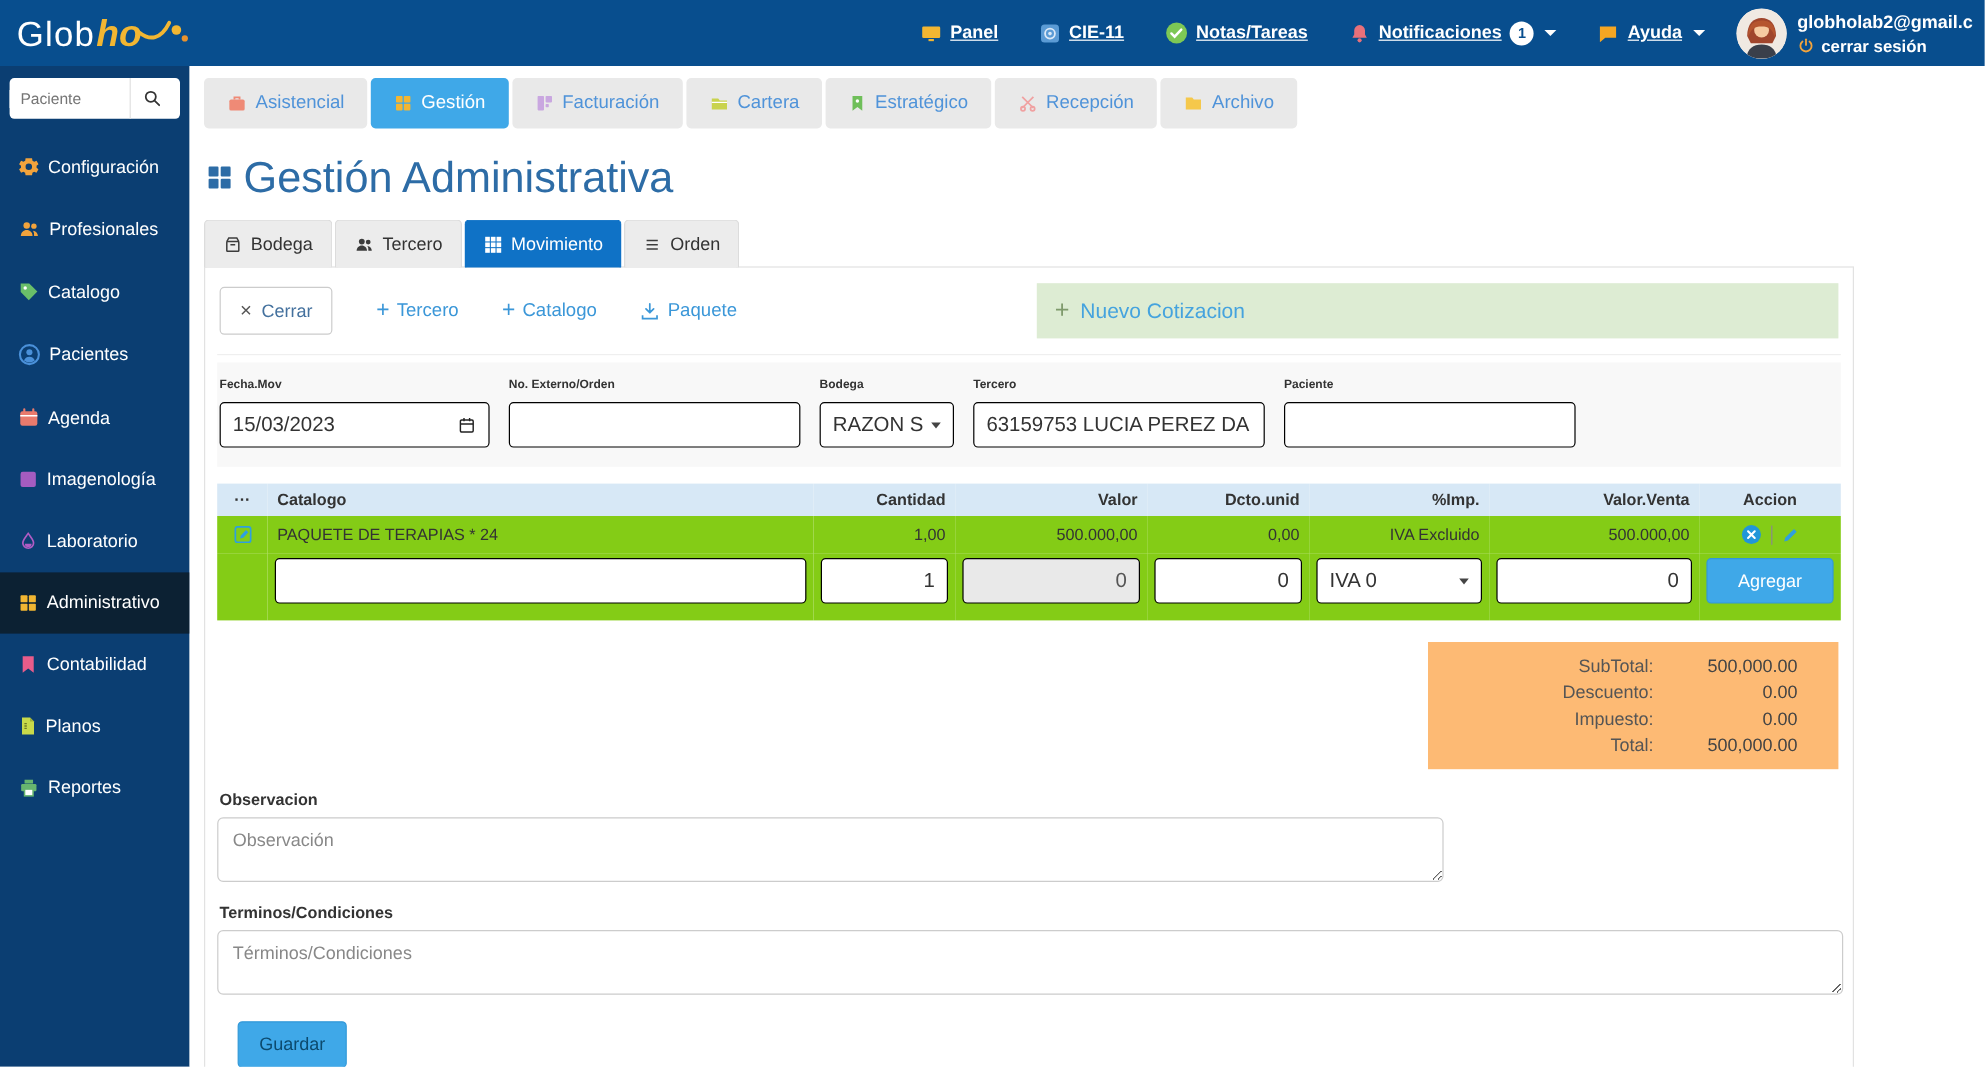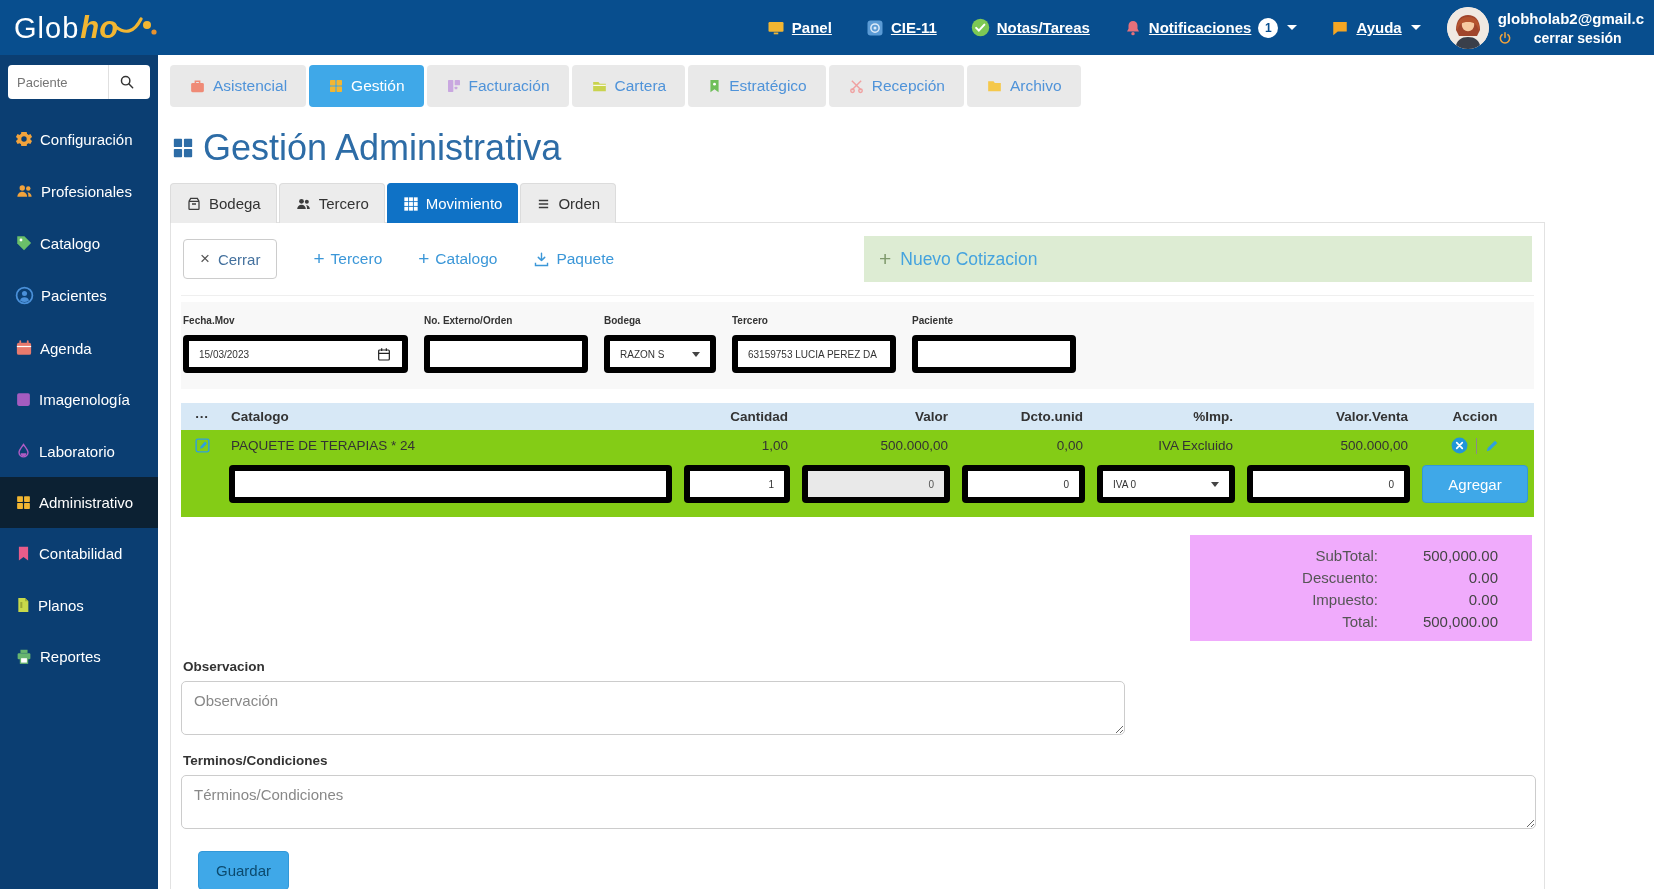--- a/index.html
+++ b/index.html
@@ -12,21 +12,21 @@
   .logo-ho { font-size:31px; font-weight:700; font-style:italic; color:#f2b632; margin-left:1px; }
   .logo-swoosh { margin-left:-4px; }
   .topnav { margin-left:auto; display:flex; align-items:center; gap:34px; font-size:15px; font-weight:700;text-decoration:underline; }
   .topnav-item { display:flex; align-items:center; gap:7px; cursor:pointer; white-space:nowrap; }
   .badge-1 { background:#fff; color:#084e8e; width:20px; height:20px; border-radius:50%; display:flex; align-items:center; justify-content:center; font-size:12px; font-weight:700; }
   .caret { width:0; height:0; border-left:5px solid transparent; border-right:5px solid transparent; border-top:5px solid #fff; margin-left:2px; }
   .userbox { display:flex; align-items:center; gap:9px; margin-left:26px; }
   .avatar { width:42px; height:42px; border-radius:50%; background:#f3ece4; overflow:hidden; flex:0 0 auto; }
   .usermeta { display:flex; flex-direction:column; gap:3px; }
   .useremail { font-size:15px; font-weight:700; }
-  .logout { display:flex; align-items:center; gap:22px; font-size:14px; font-weight:700; cursor:pointer; }
+  .logout { display:flex; align-items:center; gap:6px; font-size:14px; font-weight:700; cursor:pointer; }
 
   
   .shell { display:flex; height:834px; }
   .sidebar { width:158px; background:#0b3e72; color:#fff; flex:0 0 auto; }
   .search-wrap { margin:10px 8px 14px; background:#fff; border-radius:4px; display:flex; align-items:center; height:34px; }
   .search-wrap input { border:0; outline:0; width:100px; padding:0 9px; font-size:13px; color:#444; font-family:inherit; }
   .search-btn { width:36px; height:100%; border:0; background:transparent; border-left:1px solid #e0e0e0; display:flex; align-items:center; justify-content:center; cursor:pointer; }
   .side-item { display:flex; align-items:center; gap:7px; padding:17px 10px 17px 15px; font-size:15px; font-weight:500; cursor:pointer; }
   .side-item.active { background:#0c2133; }
 
@@ -52,51 +52,51 @@
   .btn-cerrar .x { color:#555; font-size:17px; }
   .tool-link { display:flex; align-items:center; gap:6px; color:#3b97d8; font-size:15.5px; margin-left:36px; cursor:pointer; }
   .tool-link .plus { font-size:19px; font-weight:400; }
   .banner { margin-left:auto; width:668px; background:#ddecd3; padding:11px 15px; display:flex; align-items:center; gap:9px; cursor:pointer; }
   .banner .plus { color:#7f9a6c; font-size:21px; }
   .banner .lbl { color:#45a3de; font-size:17.5px; }
 
   
   .fields { background:#f8f8f8; padding:13px 2px 16px; display:flex; gap:16px; margin-top:6px; }
   .field label { display:block; font-size:10px; font-weight:700; color:#333; margin-bottom:9px; }
-  .ctrl { height:38px; border:6px solid #000000; border-radius:4px; background:#fff; font-size:10px; color:#333; }
+  .ctrl { height:38px; border:1px solid #000000; border-radius:4px; background:#fff; font-size:17px; color:#333; }
   input.ctrl { padding:0 10px; font-family:inherit; outline:none; width:100%; }
   .ctrl-flex { display:flex; align-items:center; justify-content:space-between; padding:0 10px; cursor:pointer; }
   .sel-caret { width:0; height:0; border-left:4.5px solid transparent; border-right:4.5px solid transparent; border-top:5.5px solid #444; }
   .w-fecha{width:225px}.w-ext{width:85px}.w-bod{width:112px}.w-ter{width:226px}.w-pac{width:228px}
 
   
   table.items { width:100%; border-collapse:collapse; margin-top:14px; font-size:13.5px; }
   table.items thead tr { background:#d7e8f6; }
   table.items th { font-weight:700; color:#333; padding:6px 8px; }
   table.items td { padding:6px 8px; color:#333; }
   tr.data-row, tr.entry-row { background:#84cc16; }
   tr.entry-row td { padding:4px 6px 14px; }
   .ta-l{text-align:left}.ta-r{text-align:right}.ta-c{text-align:center}
   .num-in { text-align:right; }
   .in-disabled { background:#e9e9e9; color:#555; }
   .action-cell { display:flex; align-items:center; justify-content:center; gap:7px; }
   .vsep { width:1px; height:16px; background:#8a8a8a; }
   .btn-agregar { width:100%; height:38px; background:#3fa8e8; color:#fff; border:1px solid #3298d8; border-radius:4px; font-size:15px; cursor:pointer; font-family:inherit; }
 
   
-  .totals { width:342px; margin:18px 2px 0 auto; background:#f0abfc; padding:9px 0; font-size:15px; }
+  .totals { width:342px; margin:18px 2px 0 auto; background:#fdba74; padding:9px 0; font-size:15px; }
   .totals .trow { display:flex; padding:2.5px 0; }
   .totals .tlab { width:188px; text-align:right; color:#555; }
   .totals .tval { flex:1; text-align:right; padding-right:34px; color:#444; }
 
   
   .note-label { font-size:13.5px; font-weight:700; color:#333; margin:18px 0 7px 2px; }
   textarea.note { display:block; border:1px solid #ccc; border-radius:5px; height:54px; padding:10px 12px; font-size:15px; color:#444; font-family:inherit; resize:vertical; outline:none; }
   textarea.note::placeholder { color:#888; }
-  .w-obs{width:944px}.w-term{width:1355px}
+  .w-obs{width:1022px}.w-term{width:1355px}
 
   .btn-guardar { margin:22px 0 0 17px; background:#3fa8e8; color:#0c4a6e; border:1px solid #3298d8; border-radius:4px; padding:10px 17px; font-size:15px; cursor:pointer; font-family:inherit; }
   .red-underline { width:80px; height:3.5px; background:#d93025; border-radius:2px; margin:5px 0 0 3px; transform:rotate(-0.8deg); }
 
   .ic { display:inline-block; vertical-align:middle; }
 </style>
 </head>
 <body>
 
 <header class="topbar">

